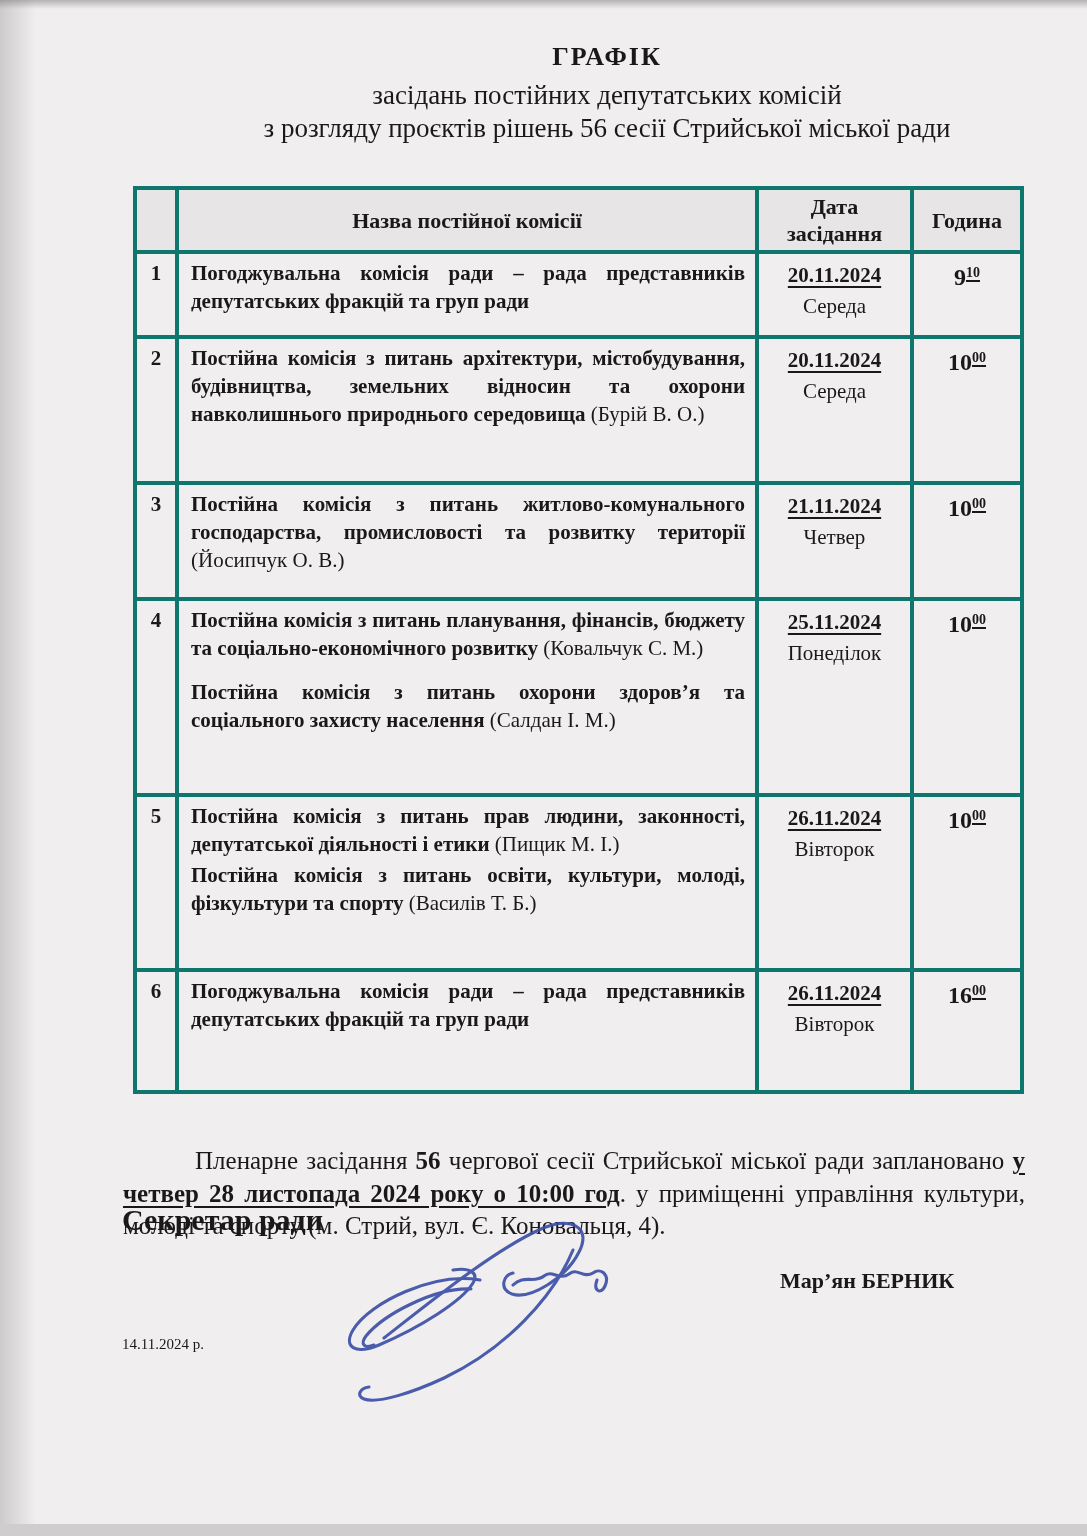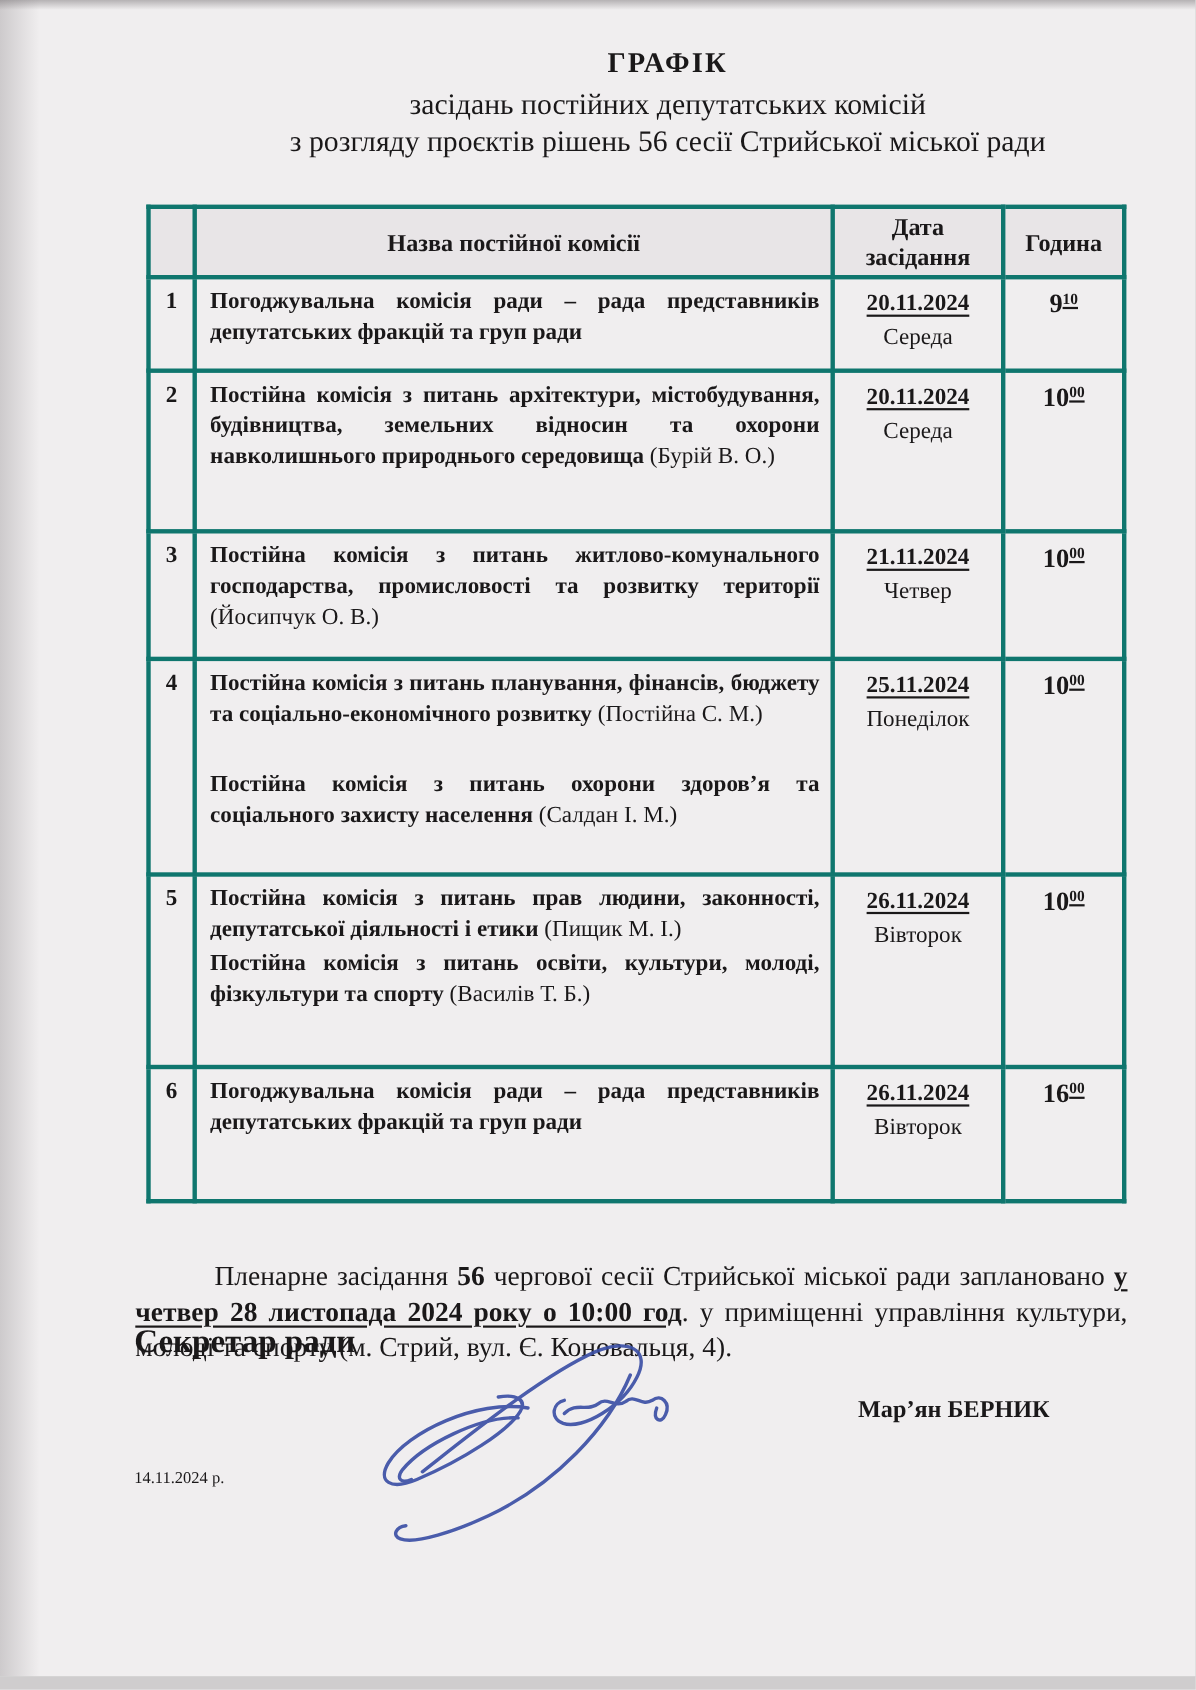--- a/index.html
+++ b/index.html
@@ -36,21 +36,21 @@
     border:4px solid #0f766e;vertical-align:top;
     font-size:21px;line-height:28px;
   }
   table.sched th{
     background:#e8e5e7;font-weight:700;font-size:22px;line-height:27px;
     text-align:center;vertical-align:middle;padding:3px 2px;
   }
   td.num{font-weight:700;text-align:center;padding-top:5px;}
   td.name{padding:5px 10px 5px 12px;font-weight:700;text-align:justify;}
   td.name .chair{font-weight:400;}
-  .para2.gap-big{margin-top:36px;}
+  .para2.gap-big{margin-top:16px;}
   .para2.gap-small{margin-top:3px;}
   td.date{text-align:center;padding-top:7px;}
   td.date .d{
     display:block;font-weight:700;
     text-decoration:underline;text-decoration-thickness:2px;text-underline-offset:4px;
   }
   td.date .wd{display:block;font-weight:400;margin-top:3px;}
   td.hour{text-align:center;padding-top:5px;}
   td.hour .h{font-weight:700;font-size:24px;}
   td.hour .m{
@@ -139,21 +139,21 @@
         <span class="wd">Четвер</span>
       </td>
       <td class="hour">
         <span class="h">10</span><sup class="m">00</sup>
       </td>
     </tr>
 
     <tr class="r4">
       <td class="num">4</td>
       <td class="name">
-        <div class="para"><span>Постійна комісія з питань планування, фінансів, бюджету та соціально-економічного розвитку</span> <span class="chair">(Постійна С. М.)</span></div>
+        <div class="para"><span>Постійна комісія з питань планування, фінансів, бюджету та соціально-економічного розвитку</span> <span class="chair">(Ковальчук С. М.)</span></div>
         <div class="para para2 gap-big"><span>Постійна комісія з питань охорони здоров’я та соціального захисту населення</span> <span class="chair">(Салдан І. М.)</span></div>
       </td>
       <td class="date">
         <span class="d">25.11.2024</span>
         <span class="wd">Понеділок</span>
       </td>
       <td class="hour">
         <span class="h">10</span><sup class="m">00</sup>
       </td>
     </tr>

